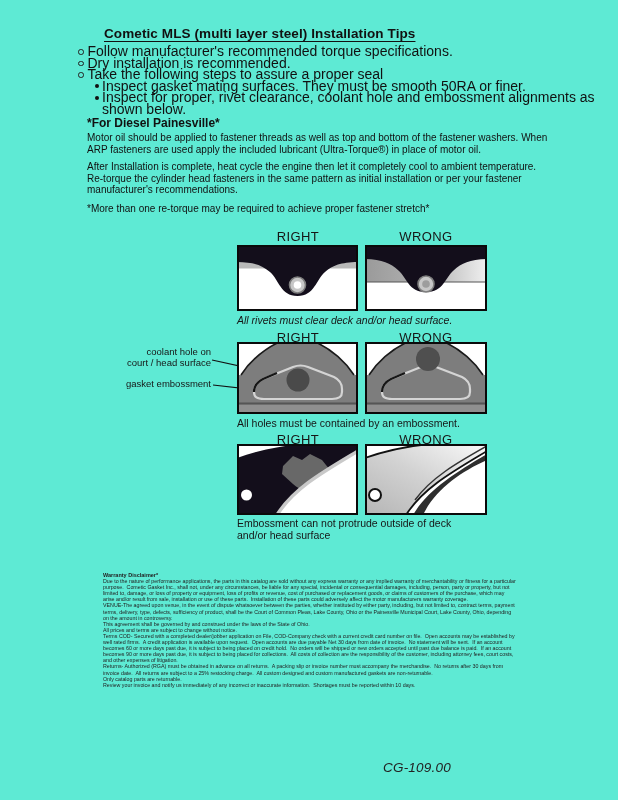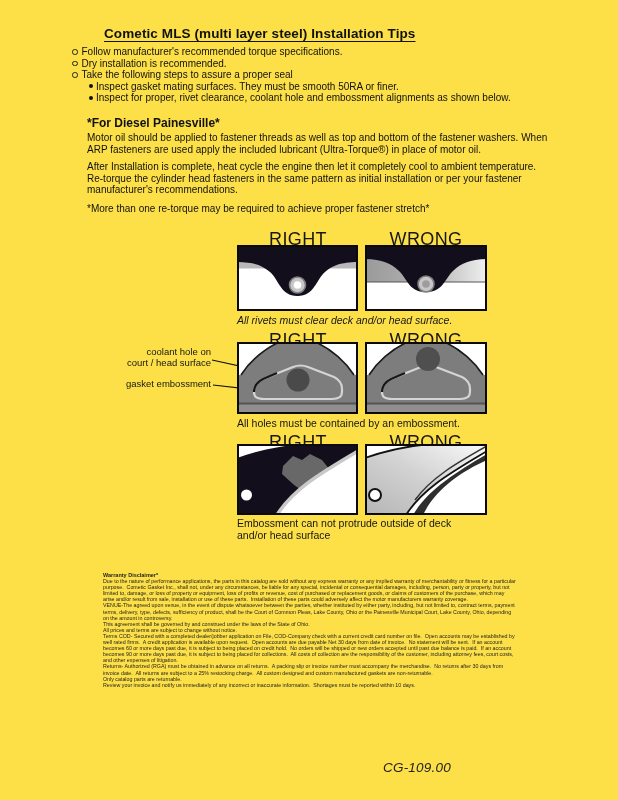--- a/index.html
+++ b/index.html
@@ -1,33 +1,33 @@
 <!DOCTYPE html>
 <html><head>
 <meta charset="utf-8">
 <style>
   html,body { margin:0; padding:0; background:#ffffff; }
   .page {
-    position:relative; width:618px; height:800px; background:#fde047;
+    position:relative; width:618px; height:800px; background:#5eead4;
     font-family:"Liberation Sans", sans-serif; color:#111; overflow:hidden;
   }
   .title {
     position:absolute; left:104px; top:26px;
     font-size:13.5px; font-weight:bold; letter-spacing:0.1px;
     text-decoration:underline; text-underline-offset:3px;
   }
-  .tips { position:absolute; left:72px; top:46px; font-size:10px; line-height:11.5px; }
+  .tips { position:absolute; left:78px; top:46px; font-size:14px; line-height:11.5px; }
   .row { display:flex; align-items:flex-start; }
   .o-marker { width:3.5px; height:3.5px; border:1px solid #222; border-radius:50%; margin:3px 4px 0 0; flex:none; }
   .f-marker { width:4px; height:4px; background:#111; border-radius:50%; margin:3.5px 3px 0 0; flex:none; }
   .sub { margin-left:17px; }
   .diesel-h { position:absolute; left:87px; top:116px; font-size:12px; font-weight:bold; }
   .bodytext { position:absolute; left:87px; width:462px; font-size:10px; line-height:11.5px; }
   .p1 { top:132px; } .p2 { top:161px; } .note { top:203px; }
-  .dg-label { position:absolute; width:122px; text-align:center; font-size:18px; letter-spacing:0.4px; color:#161616; }
+  .dg-label { position:absolute; width:122px; text-align:center; font-size:13px; letter-spacing:0.4px; color:#161616; }
   .lab-l { left:237px; } .lab-r { left:365px; }
   .r1 { top:229px; } .r2 { top:330px; } .r3 { top:432px; }
   .panel { position:absolute; line-height:0; }
   .pan-l { left:237px; } .pan-r { left:365px; }
   .p-r1 { top:245px; } .p-r2 { top:342px; } .p-r3 { top:444px; }
   .cap { position:absolute; left:237px; font-size:10.5px; line-height:12px; color:#161616; }
   .cap1 { top:314px;font-style:italic; } .cap2 { top:417px; } .cap3 { top:517px; width:245px; }
   .side-label { position:absolute; left:95px; width:116px; text-align:right; font-size:9.5px; line-height:10.5px; color:#161616; }
   .sl1 { top:347px; } .sl2 { top:379px; }
   .leaders { position:absolute; left:210px; top:355px; }

